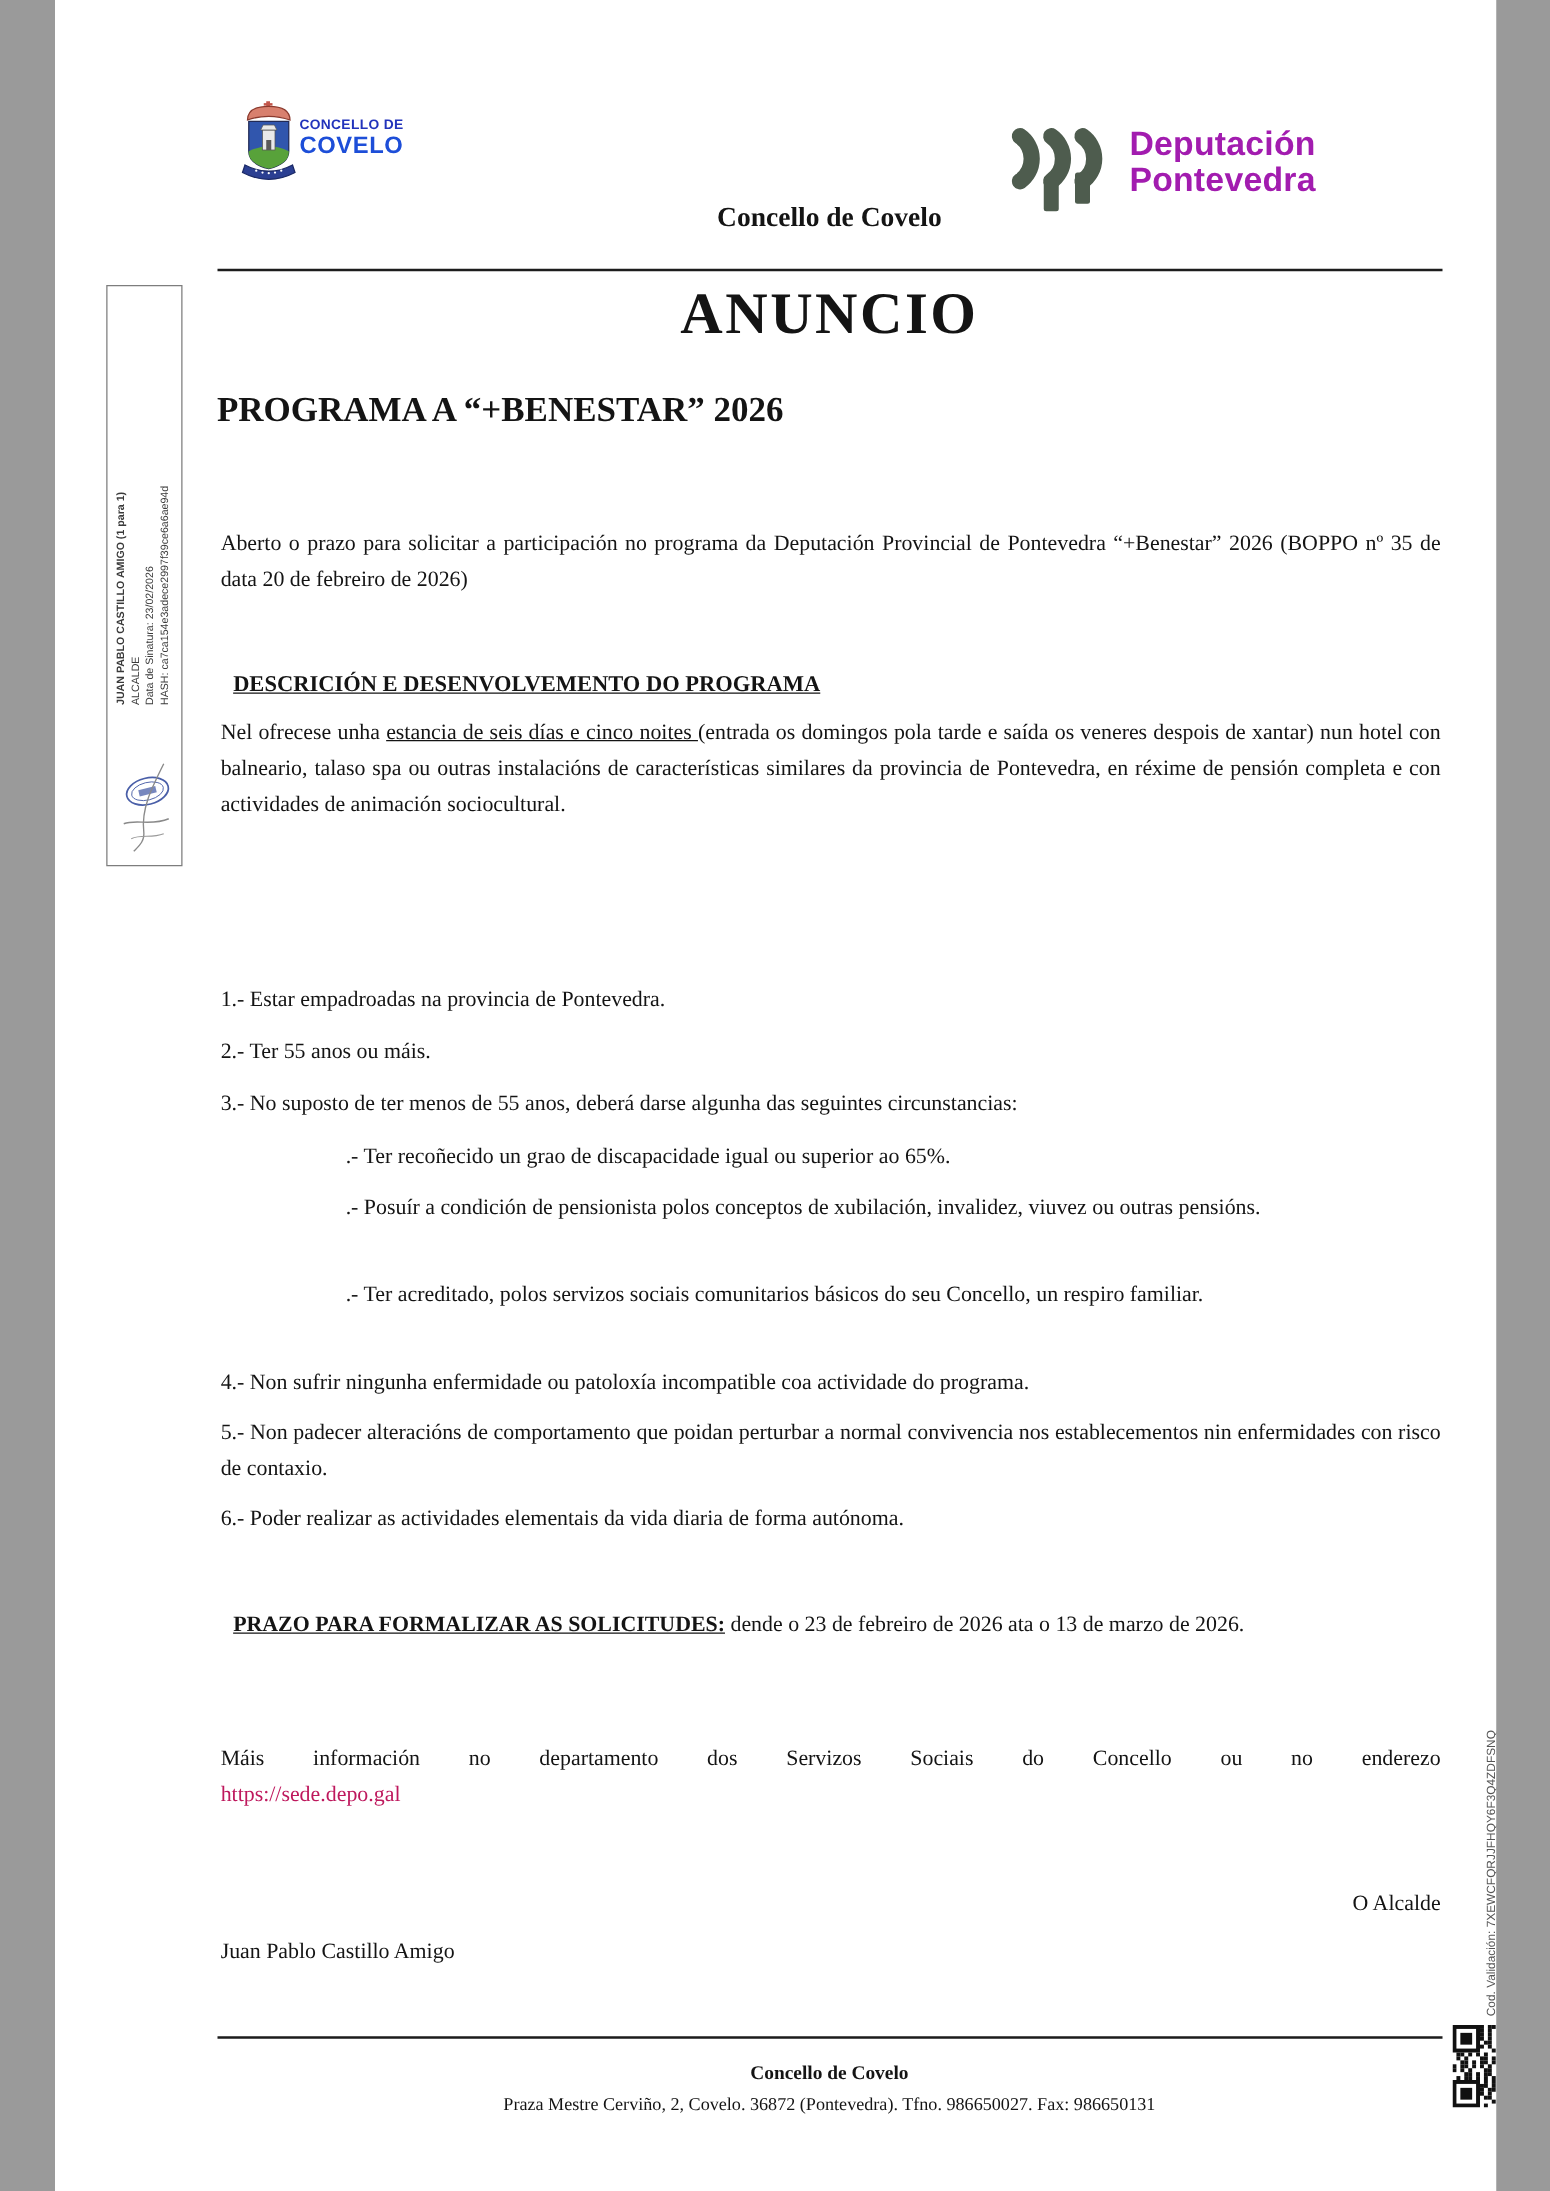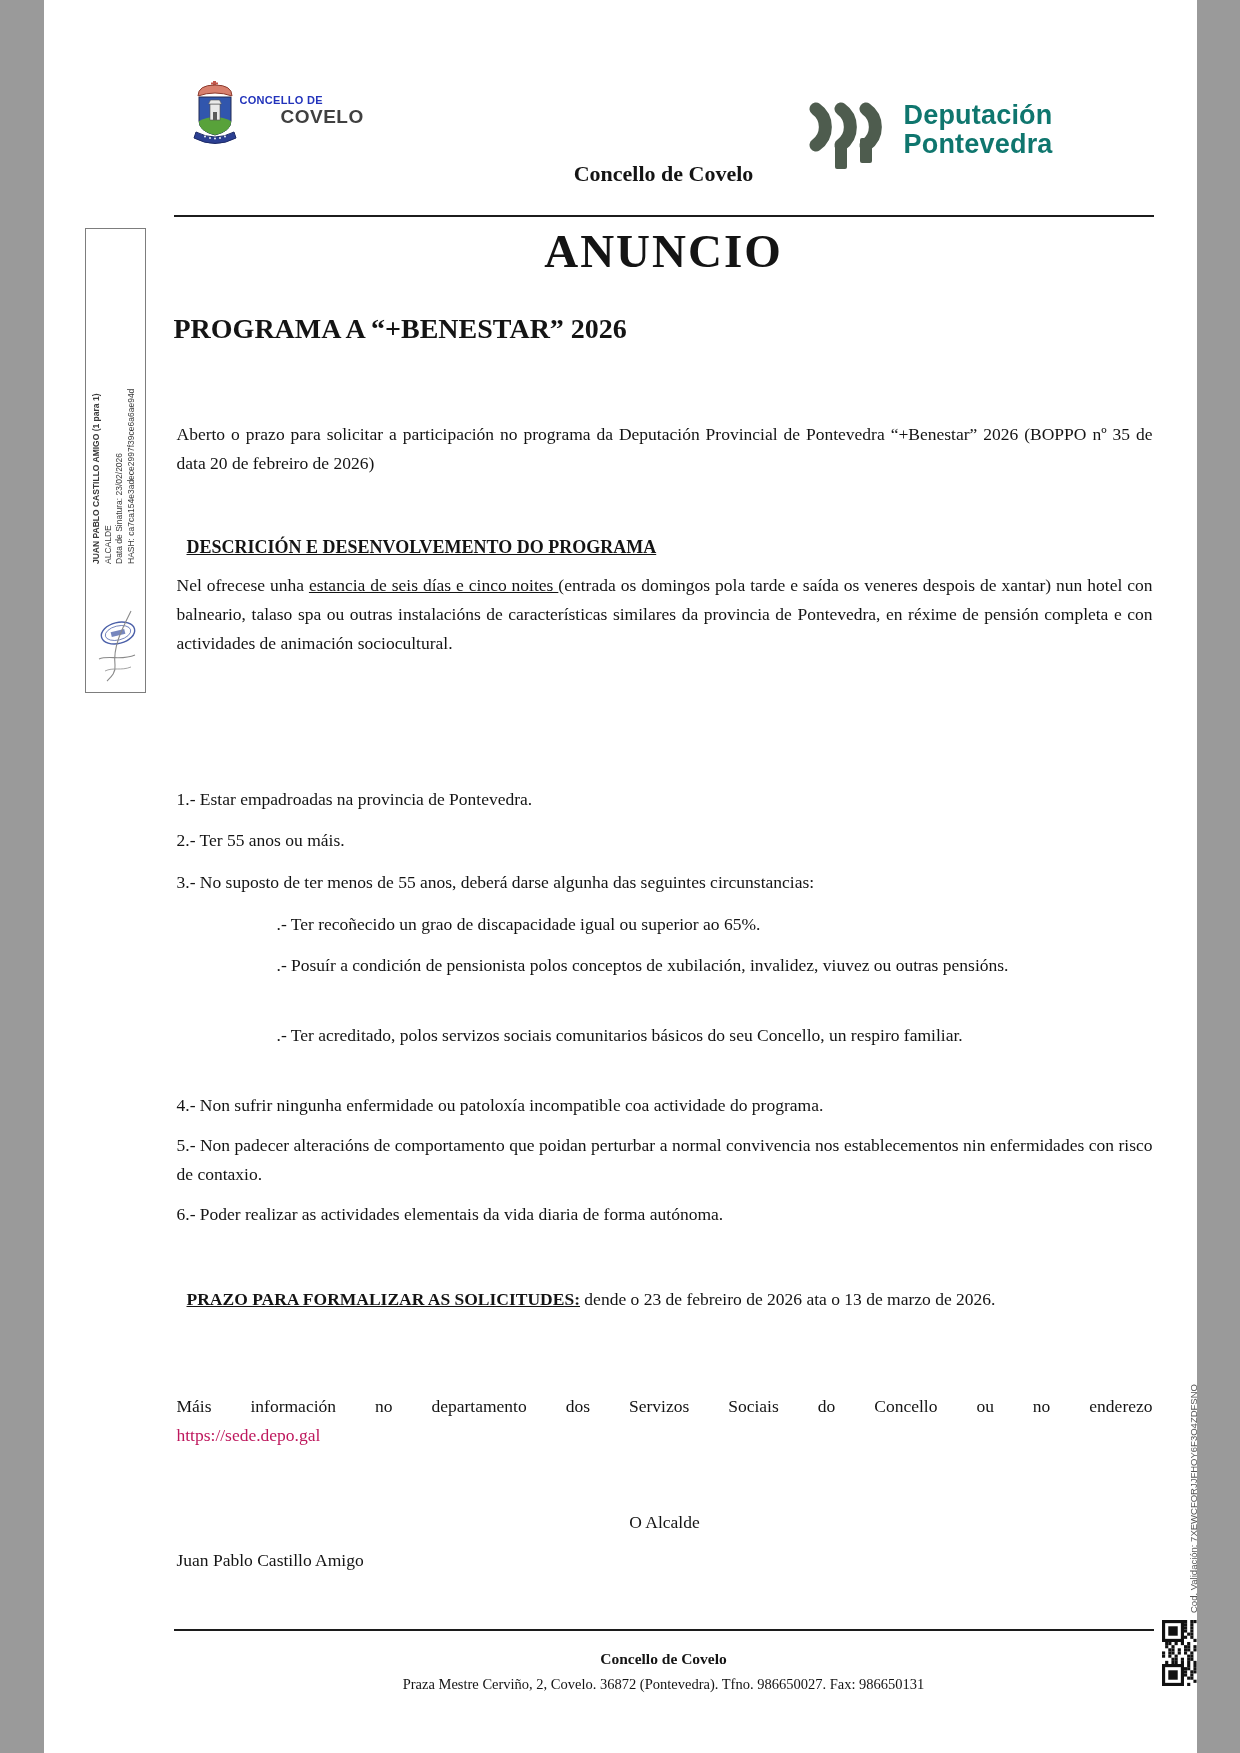--- a/index.html
+++ b/index.html
@@ -5,24 +5,24 @@
   html,body{margin:0;padding:0;background:#9a9a9a;}
   .page{
     position:relative;width:1153px;height:1753px;background:#ffffff;
     margin:0 auto;overflow:hidden;
     font-family:"Liberation Serif","DejaVu Serif",serif;color:#141414;
   }
   
   .crest{position:absolute;left:148px;top:80px;}
   .covelo-badge-text{position:absolute;left:196px;top:95px;font-family:"Liberation Sans",sans-serif;line-height:1.05;}
   .covelo-badge-top{font-size:11px;font-weight:bold;color:#2233bb;letter-spacing:.3px;}
-  .covelo-badge-name{font-size:19px;font-weight:bold;color:#404040;letter-spacing:.5px;margin-left:41px;}
+  .covelo-badge-name{font-size:19px;font-weight:bold;color:#1d4ed8;letter-spacing:.5px;}
   .depu-mark{position:absolute;left:765px;top:96px;}
   .depu-text{position:absolute;left:860px;top:101px;font-family:"Liberation Sans",sans-serif;
-    font-size:27px;font-weight:bold;color:#0f766e;line-height:29px;letter-spacing:.2px;}
+    font-size:27px;font-weight:bold;color:#a21caf;line-height:29px;letter-spacing:.2px;}
   .org-title{position:absolute;left:130px;top:161px;width:980px;text-align:center;
     font-size:22px;font-weight:bold;}
   .rule{position:absolute;left:130px;height:0;border-top:2px solid #1c1c1c;width:980px;}
   .rule-top{top:215px;}
   .rule-bottom{top:1629px;}
   
   .doc-title{position:absolute;left:130px;top:224px;width:980px;text-align:center;
     font-size:47px;font-weight:bold;letter-spacing:2px;}
   .doc-subtitle{position:absolute;left:130px;top:313px;width:980px;text-align:left;
     font-size:28px;font-weight:bold;}
@@ -302,20 +302,20 @@
   <div class="blk indent" style="top:1021px">.- Ter acreditado,  polos servizos sociais comunitarios básicos do seu Concello, un respiro familiar.</div>
   <div class="blk" style="top:1091px">4.- Non sufrir ningunha enfermidade ou patoloxía incompatible coa actividade do programa.</div>
   <div class="blk" style="top:1131px">5.- Non padecer alteracións de comportamento que poidan perturbar a normal convivencia nos establecementos nin enfermidades con risco de contaxio.</div>
   <div class="blk" style="top:1200px">6.- Poder realizar as actividades elementais da vida diaria de forma autónoma.</div>
 
   <div class="blk" style="top:1285px"><span class="hd" style="font-size:17.5px">PRAZO PARA FORMALIZAR AS SOLICITUDES:</span><span> dende o 23 de febreiro de 2026 ata o 13 de marzo de 2026.</span></div>
 
   <div class="blk just-last" style="top:1392px">Máis información no departamento dos Servizos Sociais do Concello ou no enderezo</div>
   <div class="blk" style="top:1421px;text-align:left"><a class="link">https://sede.depo.gal</a></div>
 
-  <div class="blk" style="top:1508px;text-align:center">O Alcalde</div>
+  <div class="blk" style="top:1508px;text-align:right">O Alcalde</div>
   <div class="blk" style="top:1546px;text-align:left">Juan Pablo Castillo Amigo</div>
 
   <div class="rule rule-bottom"></div>
   <div class="foot-org">Concello de Covelo</div>
   <div class="foot-addr">Praza Mestre Cerviño, 2, Covelo. 36872 (Pontevedra). Tfno. 986650027. Fax: 986650131</div>
 
 </div>
 
 </body></html>

